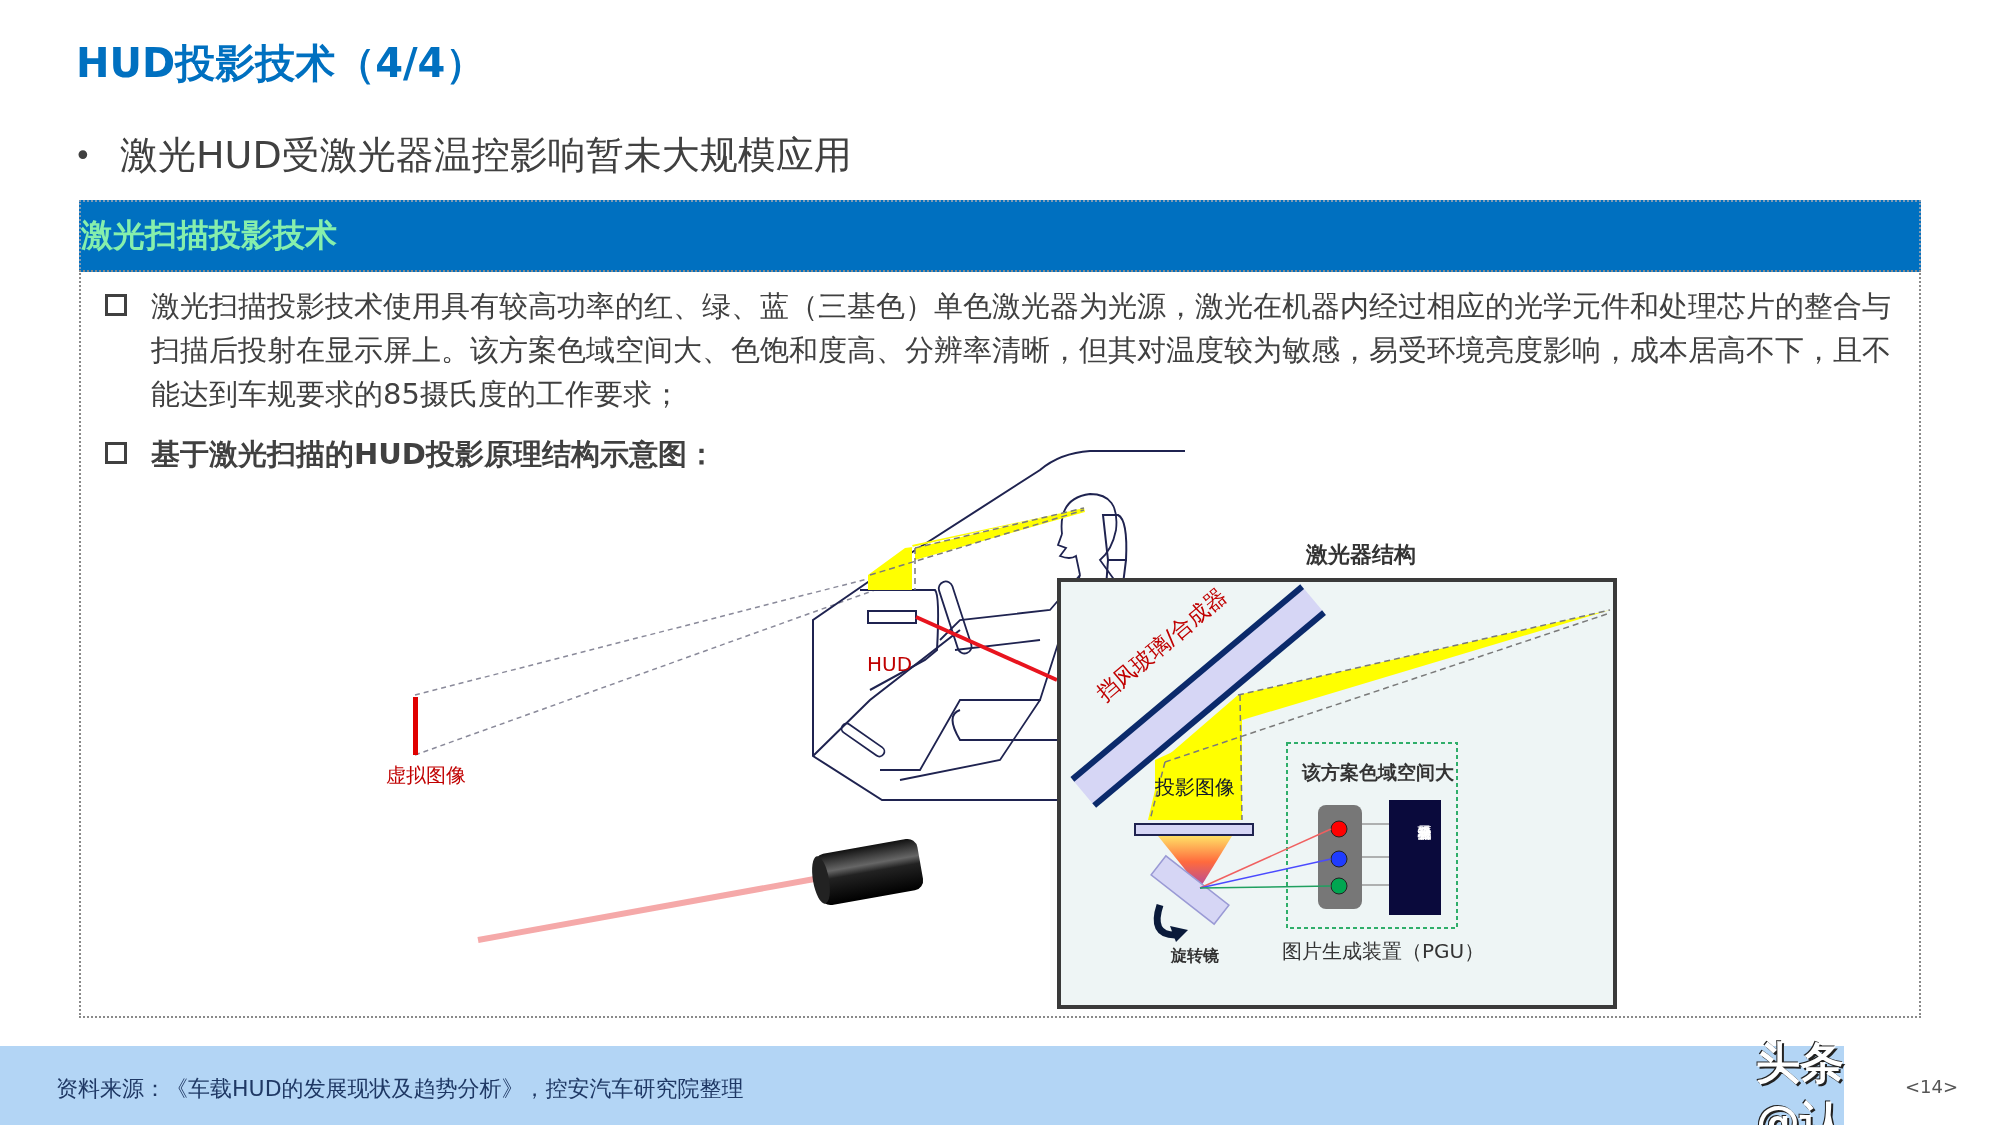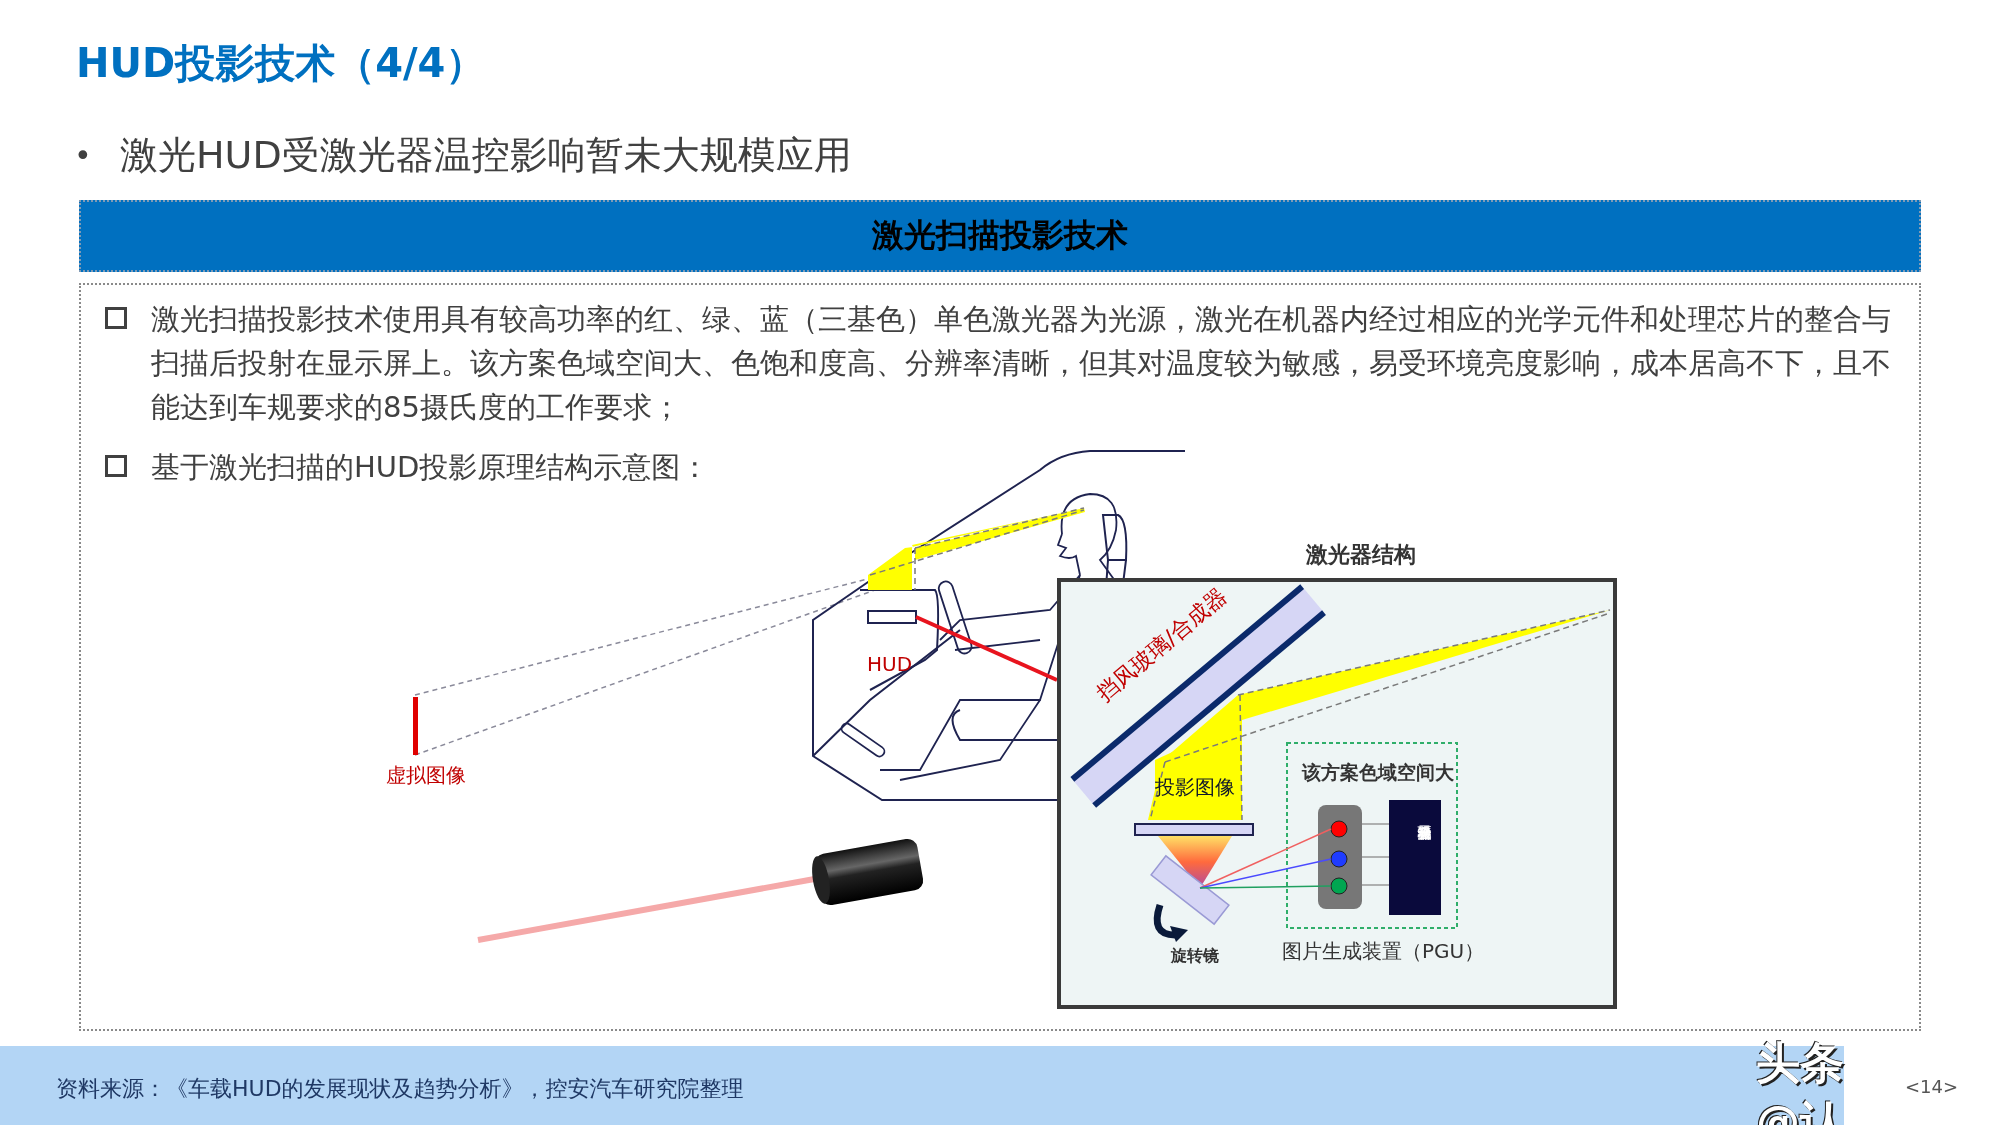--- a/index.html
+++ b/index.html
@@ -18,39 +18,39 @@
     position: absolute; left: 74px; top: 130px;
     font-size: 38px; color: #404040;
     display: flex; align-items: center;
   }
   .subtitle-row .bullet { width: 46px; font-size: 30px; }
   .banner {
     position: absolute; left: 79px; top: 200px; width: 1842px; height: 72px;
     background: #0070c0;
     border: 2px dotted #7f9ab5;
     box-sizing: border-box;
-    display: flex; align-items: center; justify-content: center;
-    color: #000000; font-size: 32px; font-weight: bold;
+    display: flex; align-items: center; justify-content: flex-start;
+    color: #86efac; font-size: 32px; font-weight: bold;
   }
   .content-box {
-    position: absolute; left: 79px; top: 283px; width: 1842px; height: 748px;
+    position: absolute; left: 79px; top: 270px; width: 1842px; height: 748px;
     border: 2px dotted #8a8a8a; box-sizing: border-box;
   }
   .item {
     position: absolute; left: 24px;
     display: flex; align-items: flex-start;
   }
   .item .sq {
     width: 16px; height: 16px; border: 3px solid #404040; box-sizing: content-box;
     margin-top: 10px; margin-right: 24px; flex: none;
   }
   .item1 { top: 12px; width: 1790px; }
   .item1 .text { font-size: 29px; line-height: 44px; color: #404040; }
   .item2 { top: 160px; }
-  .item2 .text { font-size: 29px; line-height: 44px; font-weight: normal; color: #404040; }
+  .item2 .text { font-size: 29px; line-height: 44px; font-weight: bold; color: #404040; }
 
   .diagram {
     position: absolute; left: 0; top: 0; width: 2000px; height: 1125px; pointer-events: none;
   }
   .lbl { position: absolute; white-space: nowrap; }
   .lbl-hud { left: 867px; top: 652px; font-size: 20px; color: #c00000; }
   .lbl-virtual { left: 386px; top: 762px; font-size: 20px; color: #c00000; }
   .lbl-laser-struct { left: 1306px; top: 540px; font-size: 22px; font-weight: bold; color: #333333; }
   .lbl-proj-img { left: 1155px; top: 774px; font-size: 20px; color: #0f172a; }
   .lbl-laser-splitter { left: 1302px; top: 760px; font-size: 19px; font-weight: bold; color: #333333; }

